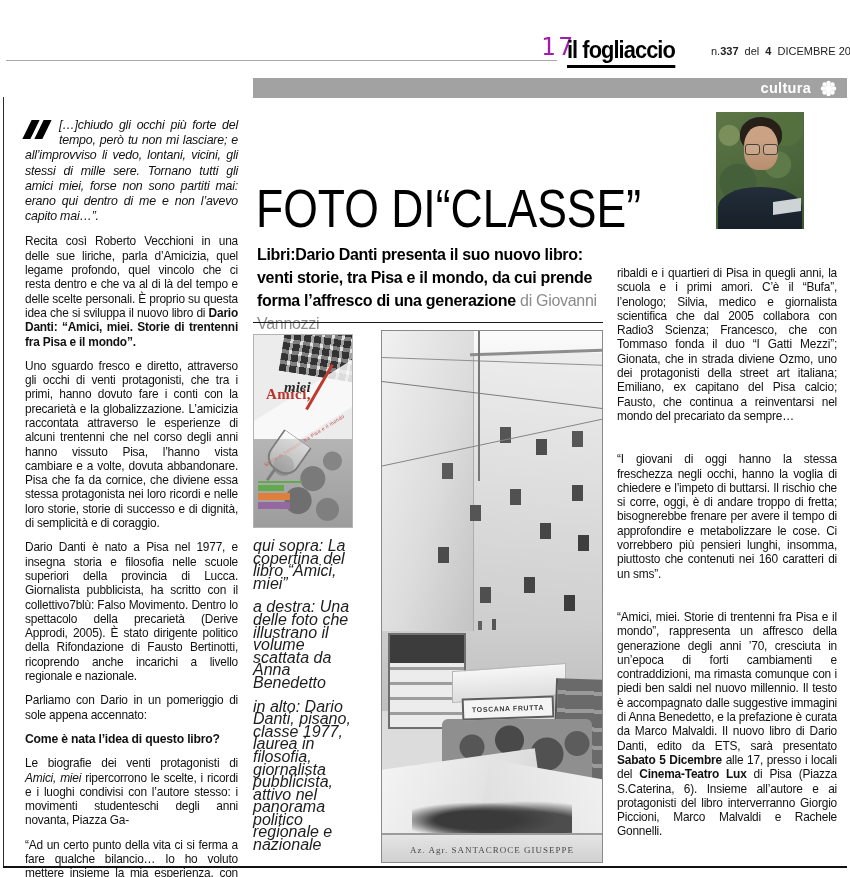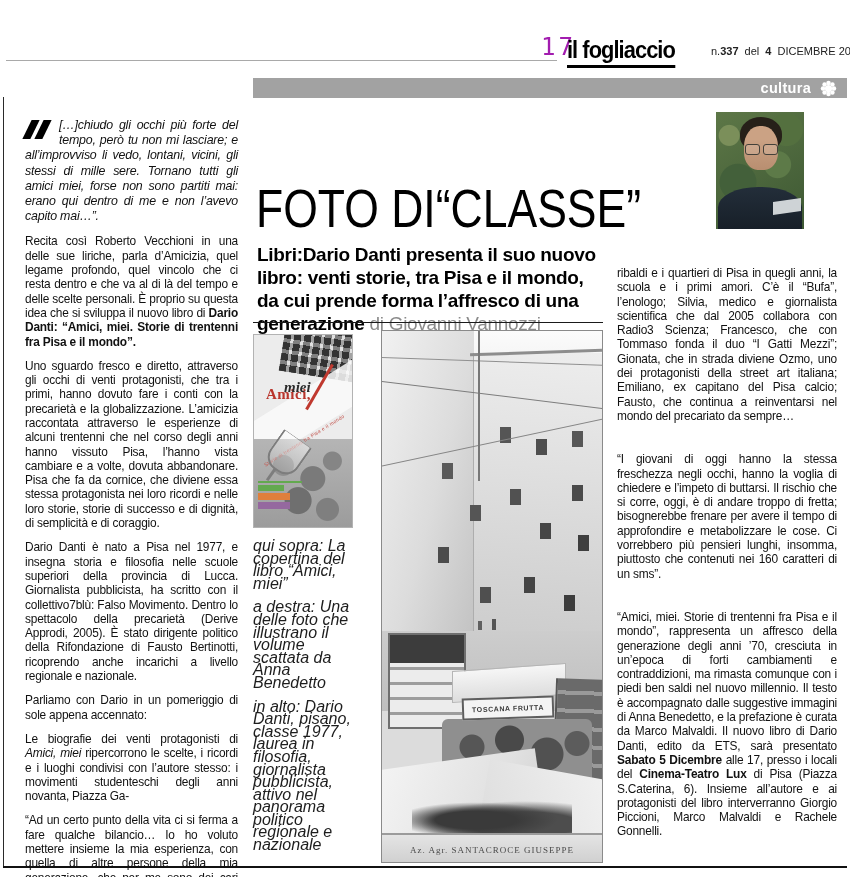--- a/index.html
+++ b/index.html
@@ -15,21 +15,21 @@
         color:#000;border-bottom:3px solid #000;padding-bottom:1px;transform:scaleX(.95);transform-origin:left top;}
   .issue-info{position:absolute;left:711px;top:45px;font-size:11px;color:#222;white-space:nowrap;}
   .issue-info span{margin-right:3px;}
   .issue-info .b{font-weight:700;}
   .section-bar{position:absolute;left:253px;top:78px;width:594px;height:20px;background:#a2a2a2;
         display:flex;align-items:center;justify-content:flex-end;gap:9px;padding-right:10px;box-sizing:border-box;}
   .section-label{color:#fff;font-weight:700;font-size:14.5px;letter-spacing:.3px;}
   
   .headline{position:absolute;left:256px;top:178px;font-size:53px;font-weight:400;color:#000;
         transform:scaleX(.84);transform-origin:left top;white-space:nowrap;letter-spacing:0;}
-  .standfirst{position:absolute;left:257px;top:243px;width:352px;font-size:19px;line-height:23px;
+  .standfirst{position:absolute;left:257px;top:243px;width:352px;font-size:16px;line-height:23px;
         font-weight:700;letter-spacing:-.3px;color:#000;}
   .standfirst .byline{color:#8b8b8b;font-weight:400;}
   .standfirst-rule{position:absolute;left:253px;top:322px;width:350px;height:1px;background:#1a1a1a;}
   
   .col{position:absolute;text-align:justify;font-size:11.9px;line-height:14.3px;letter-spacing:-.2px;}
   .col-left{left:15px;top:108px;width:233px;}
   .col-right{left:607px;top:256px;width:240px;}
   .col p{margin:10px;}
   .gap{height:9px;}
   .qa-head{font-weight:700;margin-top:8px !important;margin-bottom:1px !important;font-size:12.2px;}
@@ -191,20 +191,21 @@
     <span class="b">Libri:</span><span>Dario Danti presenta il suo nuovo libro: venti storie, tra Pisa e il mondo, da cui prende forma l’affresco di una generazione </span><span class="byline">di Giovanni Vannozzi</span>
   </div>
   <div class="standfirst-rule"></div>
 
   <div class="col col-left">
     <p class="quote-text"><span class="quote-mark"></span><span>[…]chiudo gli occhi più forte del tempo, però tu non mi lasciare; e all’improvviso li vedo, lontani, vicini, gli stessi di mille sere. Tornano tutti gli amici miei, forse non sono partiti mai: erano qui dentro di me e non l’avevo capito mai…”.</span></p>
     <p><span>Recita così Roberto Vecchioni in una delle sue liriche, parla d’Amicizia, quel legame profondo, quel vincolo che ci resta dentro e che va al di là del tempo e delle scelte personali. È proprio su questa idea che si sviluppa il nuovo libro di </span><span class="b">Dario Danti: “Amici, miei. Storie di trentenni fra Pisa e il mondo”.</span></p>
     <p>Uno sguardo fresco e diretto, attraverso gli occhi di venti protagonisti, che tra i primi, hanno dovuto fare i conti con la precarietà e la globalizzazione. L’amicizia raccontata attraverso le esperienze di alcuni trentenni che nel corso degli anni hanno vissuto Pisa, l’hanno vista cambiare e a volte, dovuta abbandonare. Pisa che fa da cornice, che diviene essa stessa protagonista nei loro ricordi e nelle loro storie, storie di successo e di dignità, di semplicità e di coraggio.</p>
     <p>Dario Danti è nato a Pisa nel 1977, e insegna storia e filosofia nelle scuole superiori della provincia di Lucca. Giornalista pubblicista, ha scritto con il collettivo7blù: Falso Movimento. Dentro lo spettacolo della precarietà (Derive Approdi, 2005). È stato dirigente politico della Rifondazione di Fausto Bertinotti, ricoprendo anche incarichi a livello regionale e nazionale.</p>
     <p>Parliamo con Dario in un pomeriggio di sole appena accennato:</p>
+    <p class="qa-head">Come è nata l’idea di questo libro?</p>
     <p><span>Le biografie dei venti protagonisti di </span><span class="i">Amici, miei</span><span> ripercorrono le scelte, i ricordi e i luoghi condivisi con l’autore stesso: i movimenti studenteschi degli anni novanta, Piazza Ga-</span></p>
     <p>“Ad un certo punto della vita ci si ferma a fare qualche bilancio… Io ho voluto mettere insieme la mia esperienza, con quella di altre persone della mia generazione, che per me sono dei cari amici, alcuni dei quali non sentivo da molto tempo. In questo libro racconto i sogni, le strade intraprese e i cambiamenti di molti giovani che come me hanno varcato la soglia dei trenta.”.</p>
   </div>
 
   <div class="cover">
     <div class="cover-keys"></div>
     <div class="cover-strip"></div>
     <div class="cover-market"></div>
     <div class="cover-slash"></div>
     <div class="cover-t1">Amici,</div>

